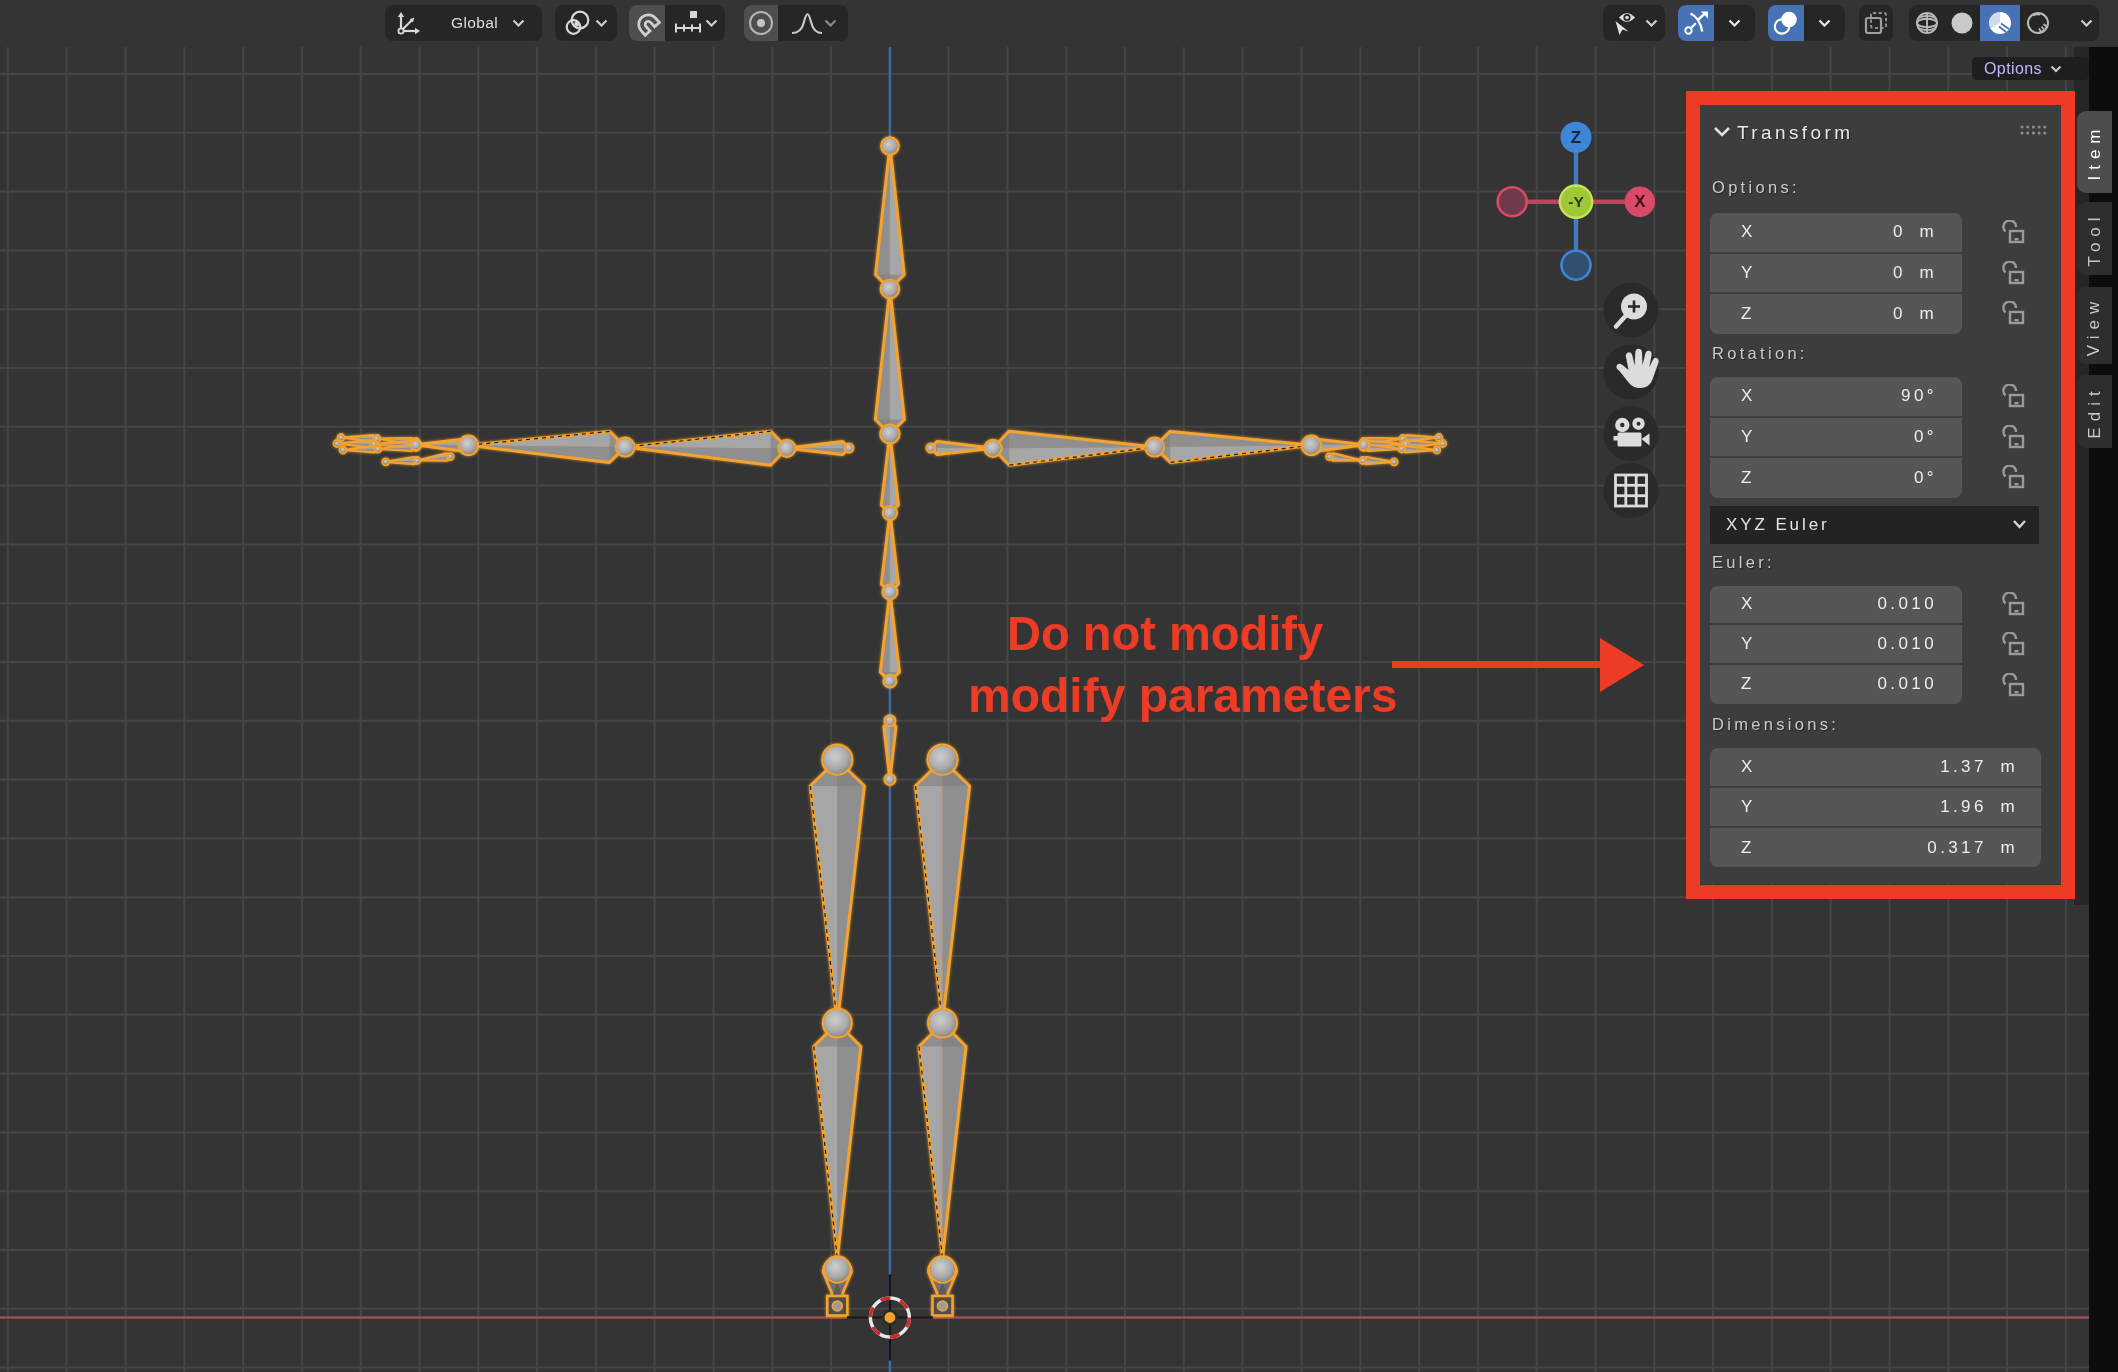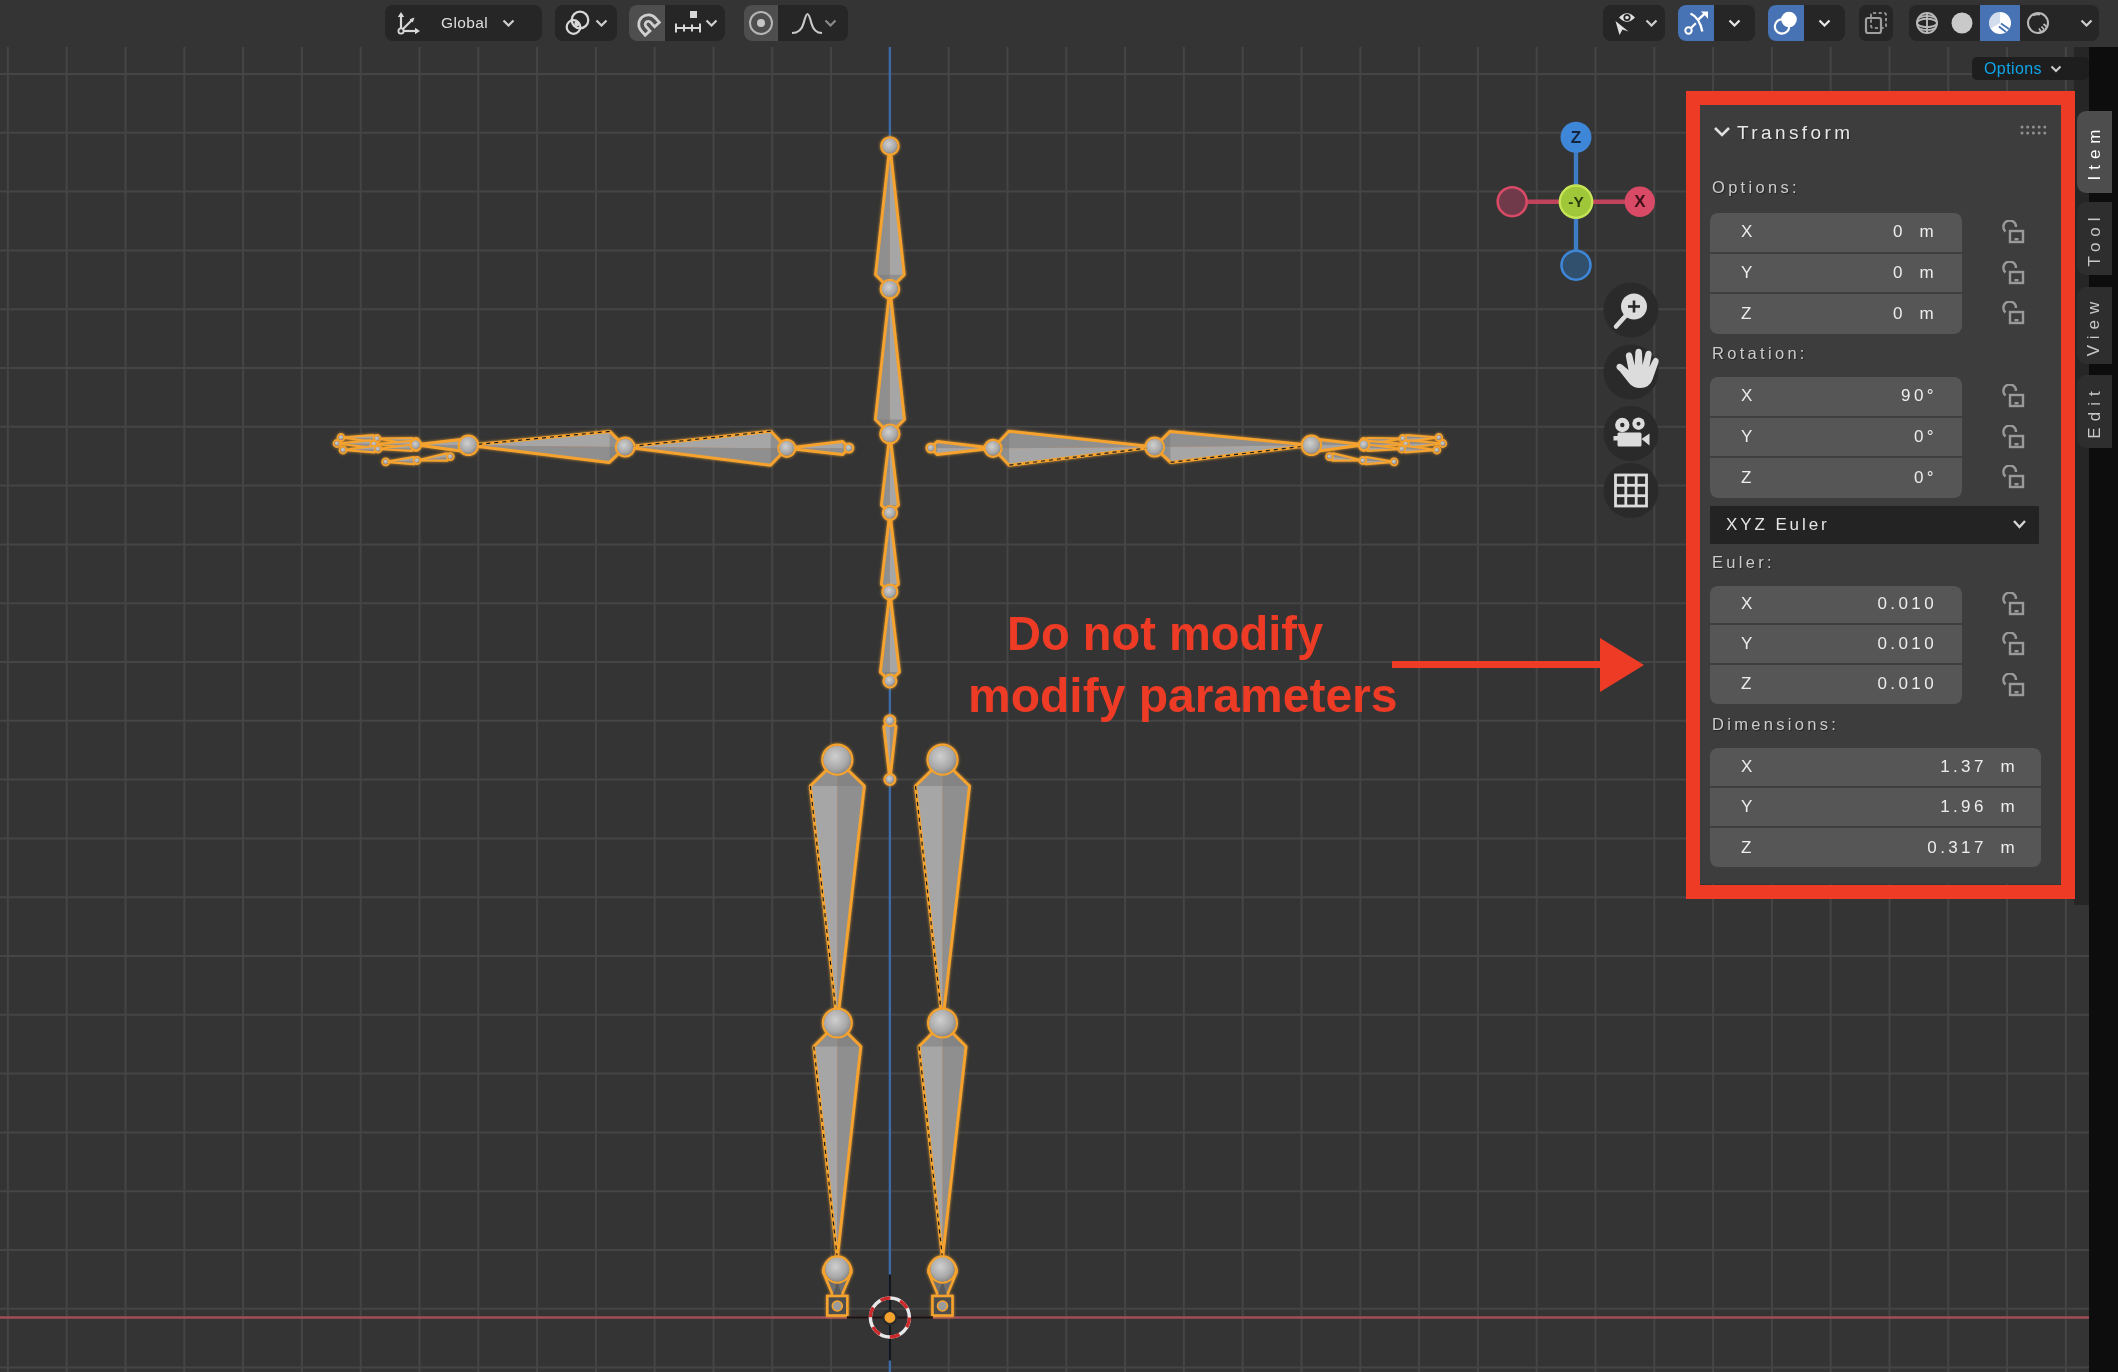--- a/index.html
+++ b/index.html
@@ -554,21 +554,21 @@
  <g stroke="#d8d8d8" stroke-width="2.2" fill="none">
   <line x1="6" y1="22" x2="6" y2="6"></line>
         <path d="M2.8 8 L6 3 L9.2 8" fill="#d8d8d8" stroke="none"></path>
   <line x1="6" y1="22" x2="22" y2="22"></line>
         <path d="M20 18.8 L25 22 L20 25.2" fill="#d8d8d8" stroke="none"></path>
   <line x1="8" y1="20" x2="17" y2="11"></line>
         <path d="M14.6 10.2 L19.5 8.5 L17.8 13.4" fill="#d8d8d8" stroke="none"></path>
  </g>
       <circle cx="6" cy="22" r="2.6" fill="#262626" stroke="#d8d8d8" stroke-width="1.8"></circle>
     </svg>
-<span style="margin-left:16px;font-size:15.5px;letter-spacing:0.4px">Global</span>
+<span style="margin-left:26px;font-size:15.5px;letter-spacing:0.4px">Global</span>
 <svg style="margin-left:14px" class="chev" viewBox="0 0 13 8">
       <path d="M1.5 1.5 L6.5 6.5 L11.5 1.5" stroke="#cfcfcf" stroke-width="2.2" fill="none"></path>
     </svg>
 </div>
 <div class="btn" style="left:555px;top:5px;width:62px;height:36px">
 <svg style="margin-left:9px" width="28" height="28" viewBox="0 0 28 28">
  <circle cx="16" cy="11" r="8.3" fill="none" stroke="#d8d8d8" stroke-width="2.2"></circle>
  <circle cx="9.5" cy="18" r="6.8" fill="none" stroke="#d8d8d8" stroke-width="2.2"></circle>
  <circle cx="13" cy="14.5" r="2.6" fill="#d8d8d8"></circle>
 </svg>
@@ -696,21 +696,21 @@
         </g>
       </svg>
  </div>
  <div class="seg" style="flex:1;justify-content:flex-end;padding-right:6px">
       <svg class="chev" viewBox="0 0 13 8">
         <path d="M1.5 1.5 L6.5 6.5 L11.5 1.5" stroke="#cfcfcf" stroke-width="2.2" fill="none"></path>
       </svg>
     </div>
 </div>
 
-<div class="abs" style="left:1972px;top:57px;width:117px;height:23px;background:#1e1e1e;border-radius:5px;display:flex;align-items:center;color:#0ea5e9;font-size:16px;letter-spacing:0.4px">
+<div class="abs" style="left:1972px;top:57px;width:117px;height:23px;background:#1e1e1e;border-radius:5px;display:flex;align-items:center;color:#c4b5fd;font-size:16px;letter-spacing:0.4px">
   <span style="margin-left:12px">Options</span>
   <svg style="margin-left:8px" width="12" height="8" viewBox="0 0 12 8">
       <path d="M1.5 1.5 L6 6 L10.5 1.5" stroke="#cccccc" stroke-width="2" fill="none"></path>
     </svg>
 </div>
 
 <div class="ann" style="left:1007px;top:606px;transform:scaleX(0.98);transform-origin:0 0">Do not modify</div>
 <div class="ann" style="left:968px;top:668px;transform-origin:0 0">modify parameters</div>
 <svg class="abs" style="left:1390px;top:634px" width="258" height="62" viewBox="0 0 258 62">
   <rect x="2" y="27" width="210" height="7" fill="#ee3b26"></rect>

